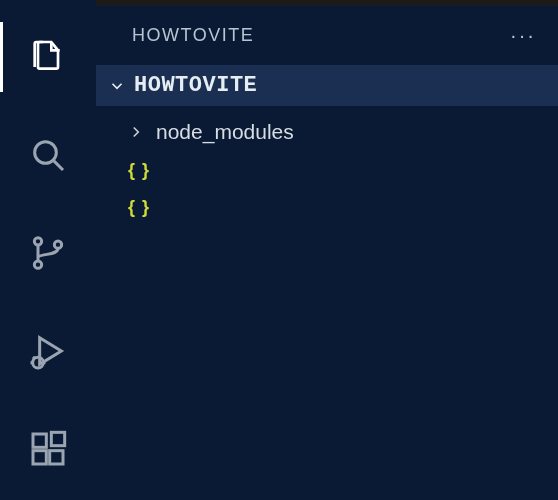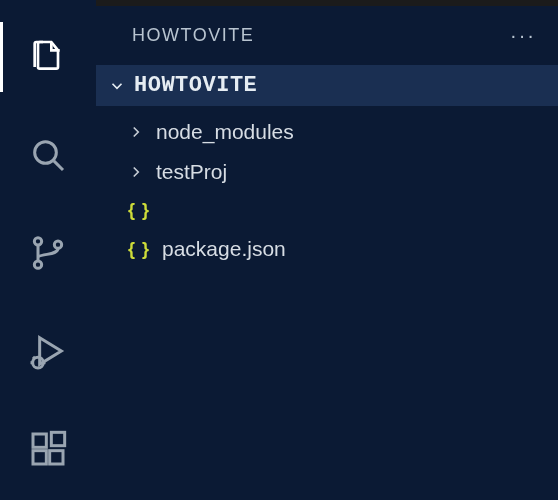--- a/index.html
+++ b/index.html
@@ -183,29 +183,20 @@
 
   <div class="tree">
     <div class="tree-item folder">
       <span class="twisty">
         <svg viewBox="0 0 24 24" fill="none" stroke="currentColor" stroke-width="2.2">
             <polyline points="9 6 15 12 9 18"></polyline>
           </svg>
       </span>
       <span class="label">node_modules</span>
     </div>
-    <div class="tree-item folder">
-      <span class="twisty">
-        <svg viewBox="0 0 24 24" fill="none" stroke="currentColor" stroke-width="2.2">
-            <polyline points="9 6 15 12 9 18"></polyline>
-          </svg>
-      </span>
-      <span class="label">testProj</span>
-    </div>
     <div class="tree-item">
       <span class="file-icon">{ }</span>
     </div>
     <div class="tree-item">
       <span class="file-icon">{ }</span>
-      <span class="label">package.json</span>
     </div>
   </div>
 </div>
 
 </body></html>

